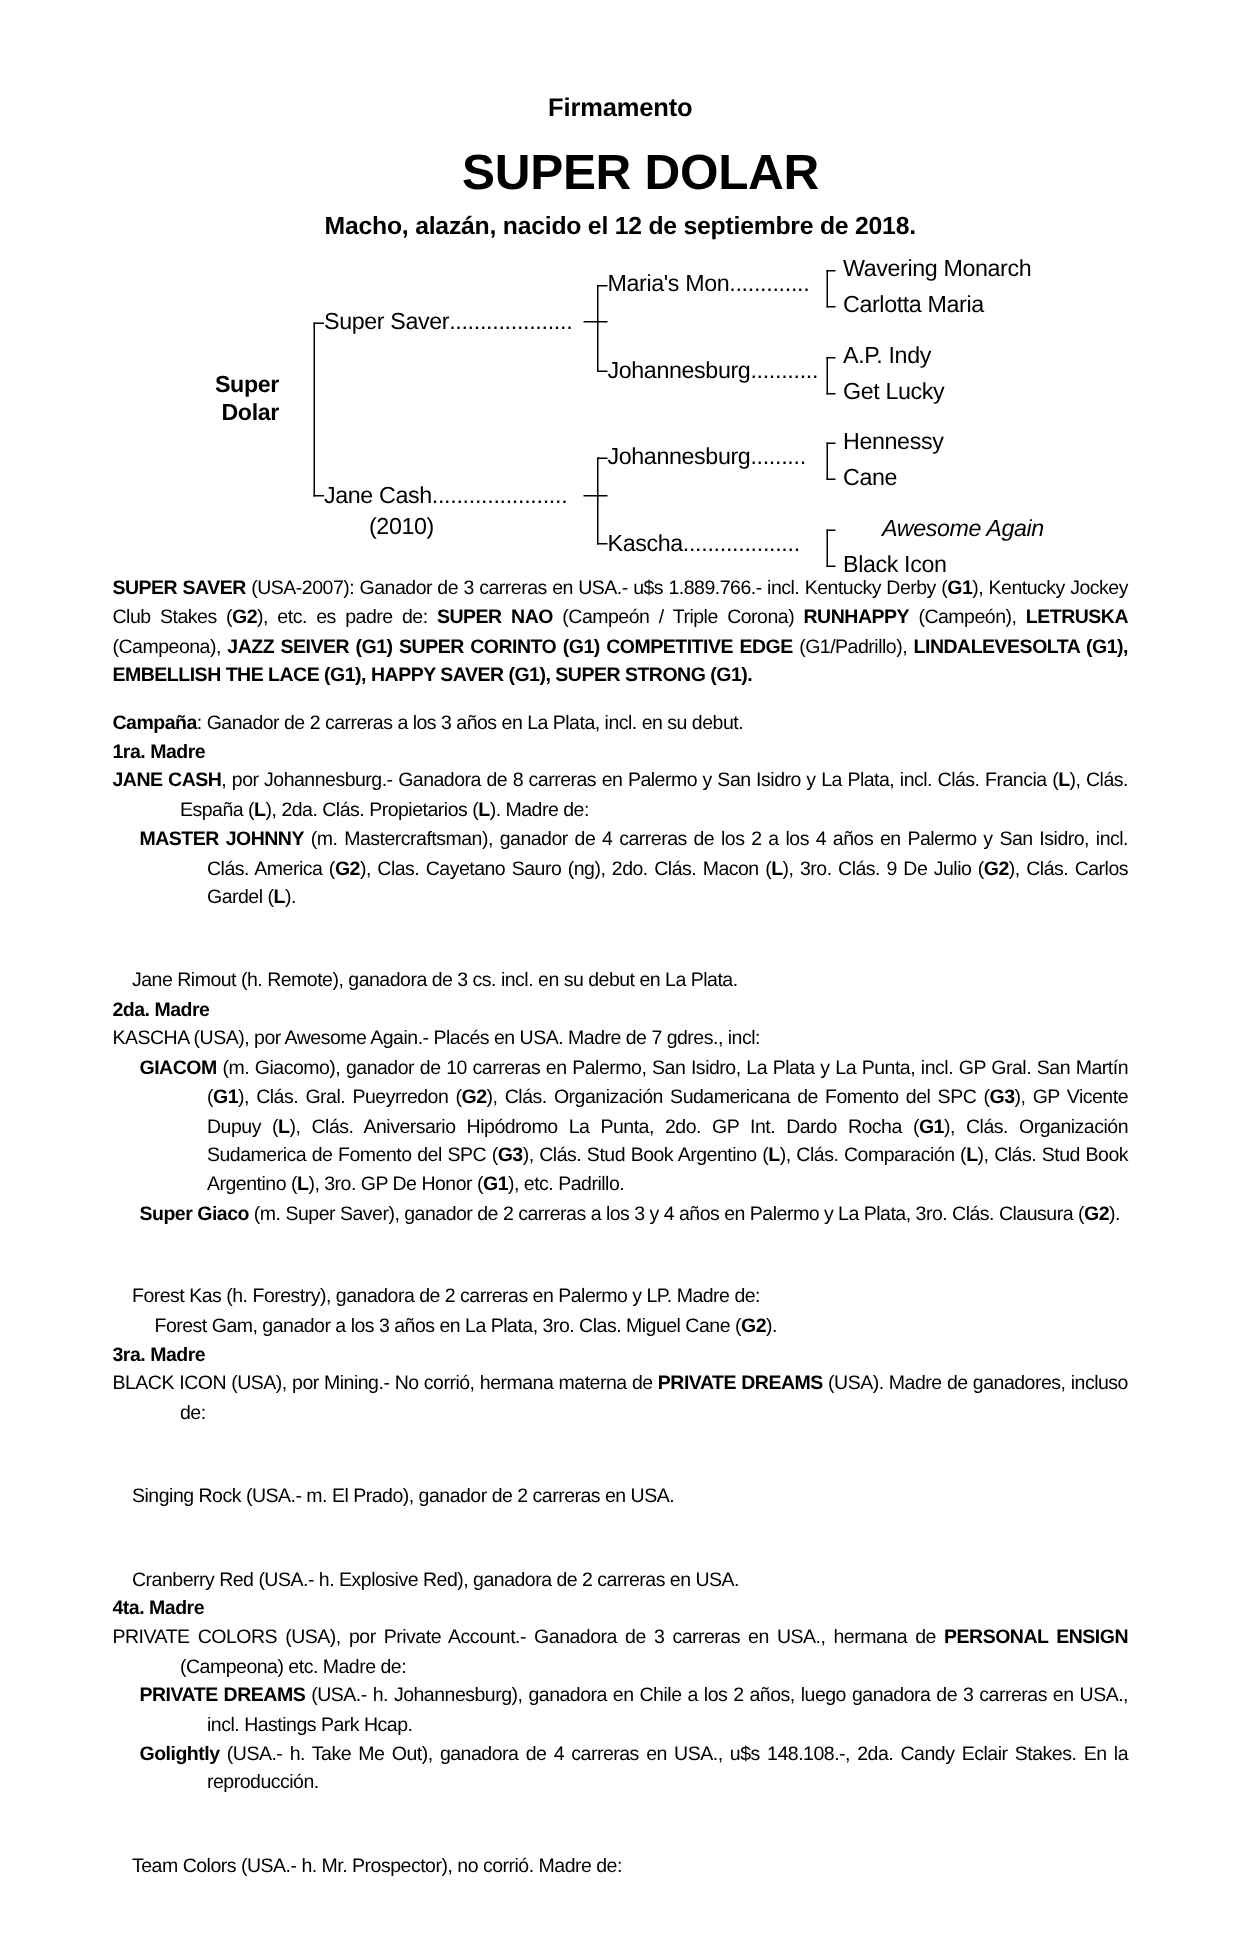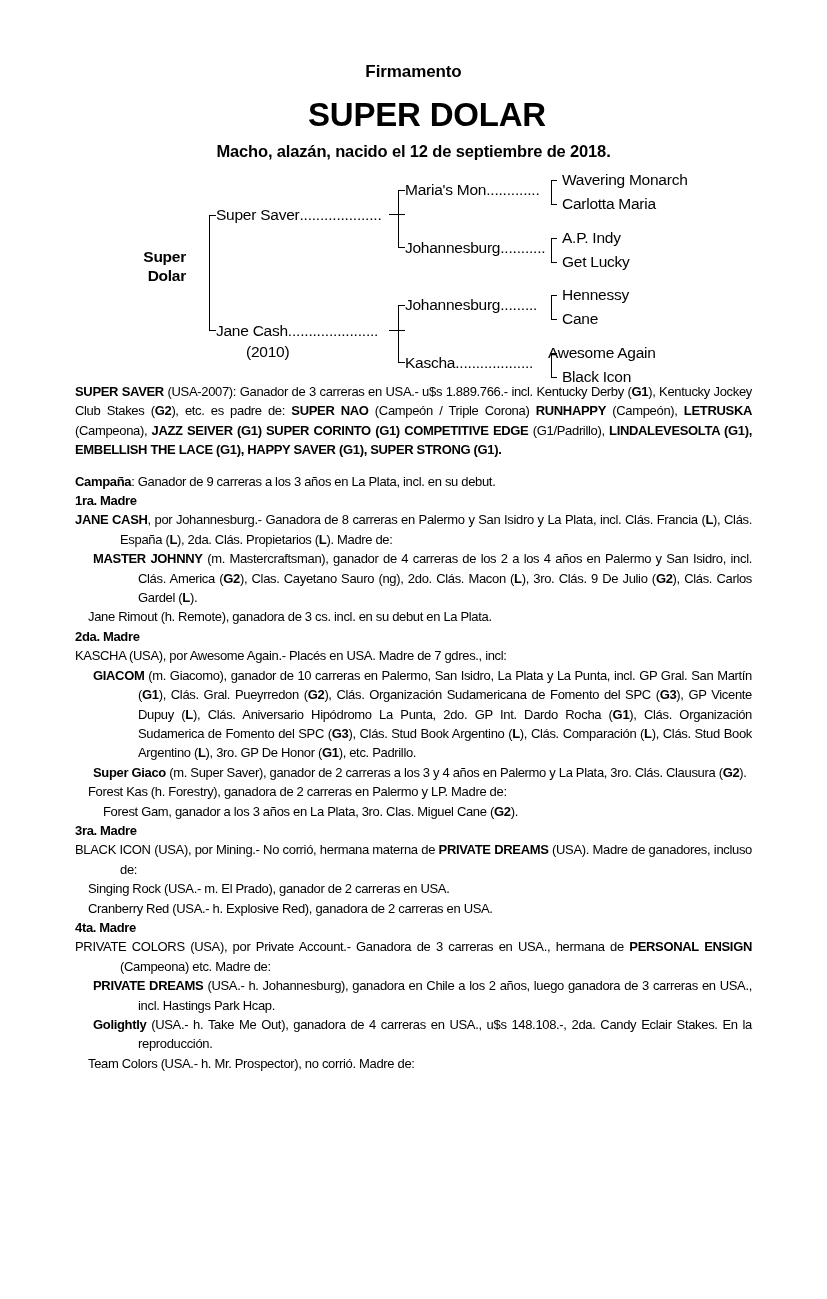--- a/index.html
+++ b/index.html
@@ -99,21 +99,21 @@
   }
   .para.nojust { text-align: left; }
 
   .p-sire   { margin-top: 7px; text-align: justify; }
   .p-camp   { margin-top: 12px; }
   .sect     { font-weight: bold; margin-top: 0px; }
 
   
   .hang-root { padding-left: 45px; text-indent: -45px; }
   .hang-sub  { padding-left: 63px; text-indent: -45px; }
-  .ind-min   { padding-left: 13px; text-indent: 0px; }
+  .ind-min   { padding-left: 13px; text-indent: 0px; margin-top: 36px; }
 
   b, .b { font-weight: bold; }
   .grade { font-weight: bold; }
 </style>
 </head>
 <body>
 
 <div class="page">
 
   <div class="hdr">
@@ -150,32 +150,32 @@
     <div class="brk" style="left:551px; top:63px; width:6px; height:25px;"></div>
     <div class="brk" style="left:551px; top:120px; width:6px; height:25px;"></div>
     <div class="brk" style="left:551px; top:178px; width:6px; height:25px;"></div>
 
     <div class="nd" style="left:562px; top:-4px;">Wavering Monarch</div>
     <div class="nd" style="left:562px; top:20px;">Carlotta Maria</div>
     <div class="nd" style="left:562px; top:54px;">A.P. Indy</div>
     <div class="nd" style="left:562px; top:78px;">Get Lucky</div>
     <div class="nd" style="left:562px; top:111px;">Hennessy</div>
     <div class="nd" style="left:562px; top:135px;">Cane</div>
-    <div class="nd" style="left:548px; top:169px;">Awesome Again</div>
+    <div class="nd" style="left:588px; top:169px;font-style:italic;">Awesome Again</div>
     <div class="nd" style="left:562px; top:193px;text-align:right;">Black Icon</div>
   </div>
 
   <div class="body">
 
     <div class="para p-sire">
       <b>SUPER SAVER</b><span> (USA-2007): Ganador de 3 carreras en USA.- u$s 1.889.766.- incl. Kentucky Derby (</span><b class="grade">G1</b><span>), Kentucky Jockey Club Stakes (</span><b class="grade">G2</b><span>), etc. es padre de: </span><b>SUPER NAO</b><span> (Campeón / Triple Corona) </span><b>RUNHAPPY</b><span> (Campeón), </span><b>LETRUSKA</b><span> (Campeona), </span><b>JAZZ SEIVER (G1) SUPER CORINTO (G1) COMPETITIVE EDGE</b><span> (G1/Padrillo), </span><b>LINDALEVESOLTA (G1),  EMBELLISH THE LACE (G1),  HAPPY SAVER (G1), SUPER STRONG (G1).</b>
     </div>
 
     <div class="para p-camp nojust">
-      <b>Campaña</b><span>: Ganador de 9 carreras a los 3 años en La Plata, incl. en su  debut.</span>
+      <b>Campaña</b><span>: Ganador de 2 carreras a los 3 años en La Plata, incl. en su  debut.</span>
     </div>
 
     <div class="para sect">1ra. Madre</div>
     <div class="para hang-root">
       <b>JANE CASH</b><span>, por Johannesburg.- Ganadora de 8 carreras en Palermo y San Isidro y La Plata, incl. Clás. Francia (</span><b class="grade">L</b><span>), Clás. España (</span><b class="grade">L</b><span>), 2da. Clás. Propietarios (</span><b class="grade">L</b><span>). Madre de:</span>
     </div>
     <div class="para hang-sub">
       <b>MASTER JOHNNY</b><span> (m. Mastercraftsman), ganador de 4 carreras de los 2 a los 4 años en Palermo y San Isidro, incl. Clás. America (</span><b class="grade">G2</b><span>), Clas. Cayetano Sauro (ng), 2do. Clás. Macon (</span><b class="grade">L</b><span>), 3ro. Clás. 9 De Julio (</span><b class="grade">G2</b><span>), Clás. Carlos Gardel (</span><b class="grade">L</b><span>).</span>
     </div>
     <div class="para ind-min">

